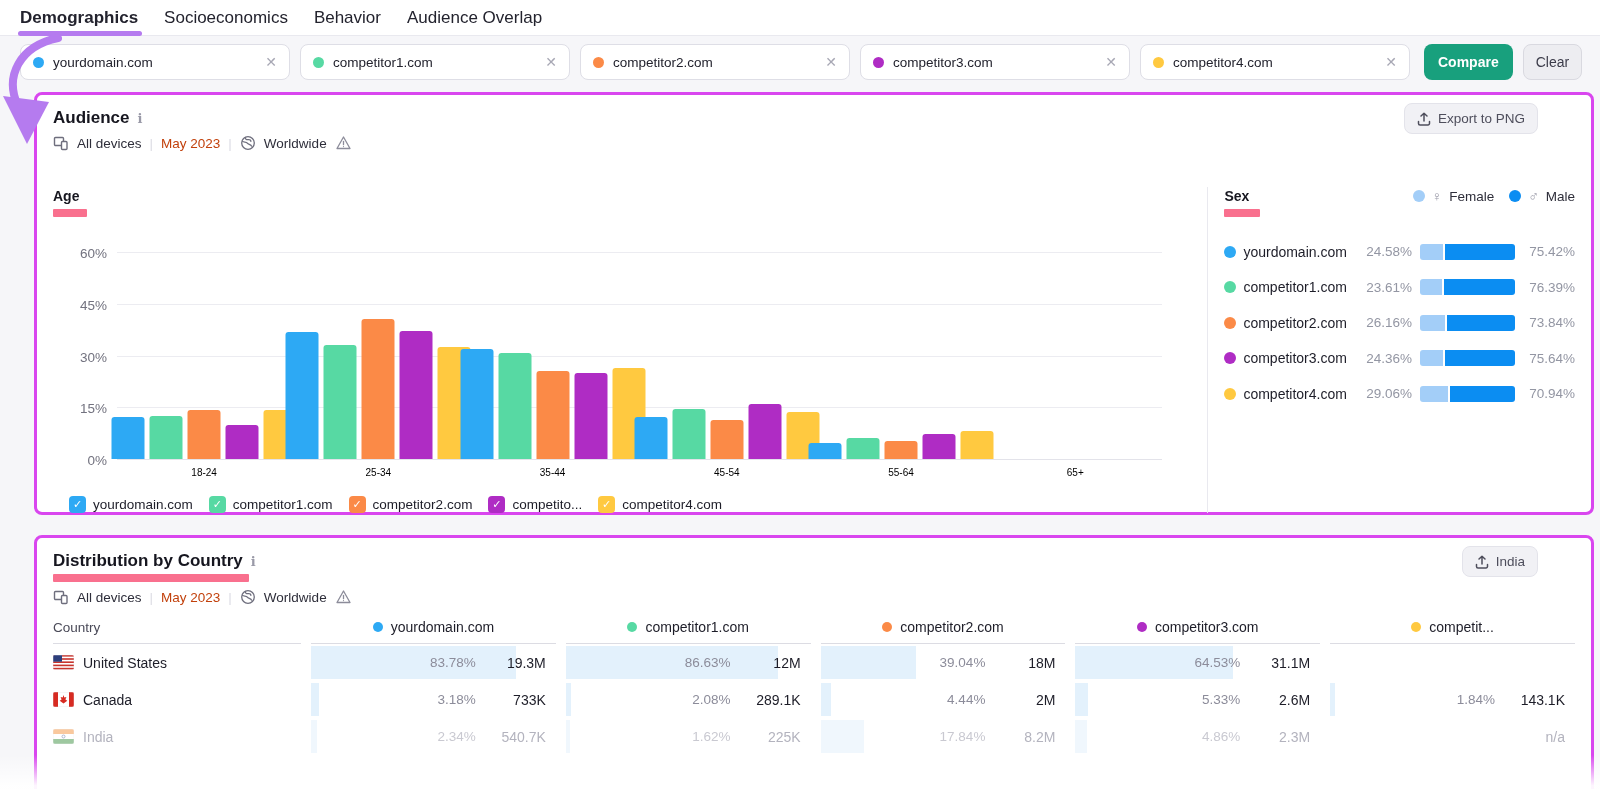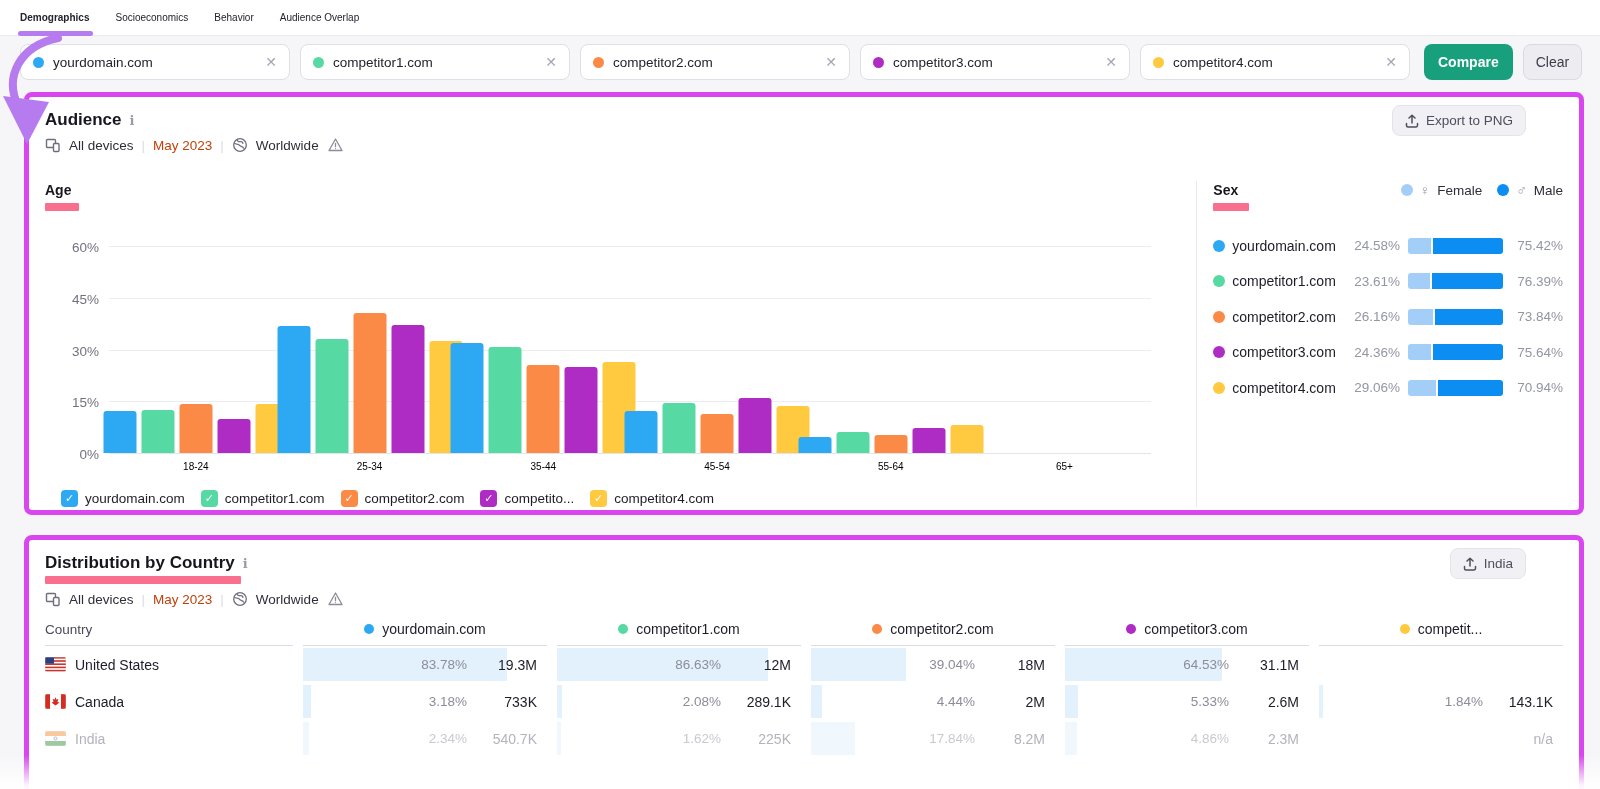--- a/index.html
+++ b/index.html
@@ -5,21 +5,21 @@
   html,body{margin:0;padding:0;}
   body{
     width:1600px;height:789px;position:relative;overflow:hidden;
     background:#f6f6f9;font-family:"Liberation Sans",sans-serif;color:#1d1d2b;
   }
   
   .tabbar{
     position:absolute;top:0;left:0;width:1600px;height:36px;background:#fff;
     border-bottom:1px solid #e9e9ef;display:flex;align-items:center;padding-left:20px;box-sizing:border-box;gap:26px;
   }
-  .tab{position:relative;font-size:10px;color:#23232e;height:36px;display:flex;align-items:center;cursor:pointer;text-align:right;}
+  .tab{position:relative;font-size:17px;color:#23232e;height:36px;display:flex;align-items:center;cursor:pointer;text-align:right;}
   .tab.active{font-weight:700;}
   .tab-underline{position:absolute;left:-2px;right:-4px;bottom:0;height:5px;background:#b57bef;border-radius:3px;}
   
   .anno-arrow{position:absolute;left:2px;top:34px;z-index:60;pointer-events:none;}
   
   .chips-row{position:absolute;top:44px;left:20px;width:1560px;display:flex;gap:10px;align-items:center;}
   .chip{
     width:270px;height:36px;background:#fff;border:1px solid #dedee6;border-radius:8px;
     display:flex;align-items:center;gap:9px;padding:0 12px;box-sizing:border-box;
   }
@@ -28,39 +28,39 @@
   .chip .x{color:#a7a7b4;font-size:14px;cursor:pointer;line-height:1;}
   .btn-compare{
     margin-left:4px;height:36px;padding:0 14px;background:#18a07d;color:#fff;border:none;border-radius:8px;
     font-size:14px;font-weight:700;font-family:inherit;cursor:pointer;
   }
   .btn-clear{
     height:36px;padding:0 12px;background:#ededf1;color:#3c3c4a;border:1px solid #d9d9e0;border-radius:8px;
     font-size:14px;font-family:inherit;cursor:pointer;
   }
   
-  .card{position:absolute;left:24px;width:1560px;background:#fff;border:5px solid #d946ef;border-radius:8px;box-sizing:border-box;}
+  .card{position:absolute;left:34px;width:1560px;background:#fff;border:3px solid #d946ef;border-radius:8px;box-sizing:border-box;}
   .audience-card{top:92px;height:423px;}
   .country-card{top:535px;height:300px;overflow:hidden;}
   .card-head{position:relative;padding:13px 16px 0 16px;}
   .sec-title{display:inline-block;font-size:17px;font-weight:700;color:#16161f;margin:0;}
   .info-i{display:inline-block;margin-left:8px;color:#9a9aa8;font-size:13px;font-weight:700;font-family:"DejaVu Serif",serif;cursor:pointer;}
   .pink-bar{height:8px;background:#f9708e;border-radius:1px;}
   .filters{display:flex;align-items:center;gap:8px;margin-top:7px;font-size:13.5px;color:#2e2e3a;}
   .filters .muted{color:#c2410c;}
   .filters .sep{color:#dcdce3;}
   .ficon{color:#6e6e7d;display:flex;align-items:center;}
   .btn-export{
     position:absolute;top:8px;height:31px;background:#f1f1f5;border:1px solid #e3e3ea;border-radius:8px;
     color:#4e4e5c;font-size:13.5px;font-family:inherit;display:flex;align-items:center;gap:7px;padding:0 12px;cursor:pointer;
   }
   .btn-export.png{right:53px;}
   .btn-export.csv{right:53px;}
   
-  .aud-body{display:flex;margin-top:28px;}
+  .aud-body{display:flex;margin-top:36px;}
   .age-area{width:1175px;box-sizing:border-box;padding:0 0 0 16px;}
   .chart-title{font-size:14px;font-weight:700;color:#16161f;}
   .chart-title-bar{width:34px;margin-top:4px;}
   .plot{position:relative;height:227px;margin:16px 45px 0 64px;}
   .gridline{position:absolute;left:0;right:0;height:1px;background:#ececf1;}
   .gridline.zero{background:#e3e3ea;}
   .ytick{position:absolute;left:-56px;width:46px;text-align:right;font-size:13.5px;color:#72727f;transform:translateY(-50%);}
   .bar-group{position:absolute;bottom:1px;display:flex;align-items:flex-end;gap:5px;transform:translateX(-50%);}
   .bar{width:33px;border-radius:3px 3px 0 0;}
   .x-labels{position:relative;height:26px;margin:0 45px 0 64px;}

